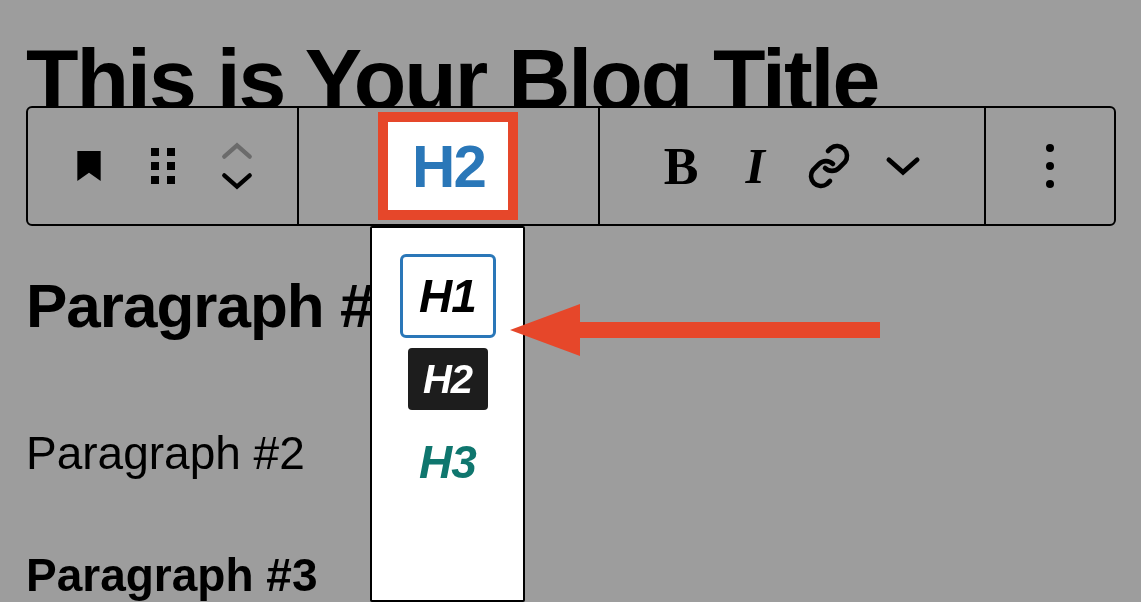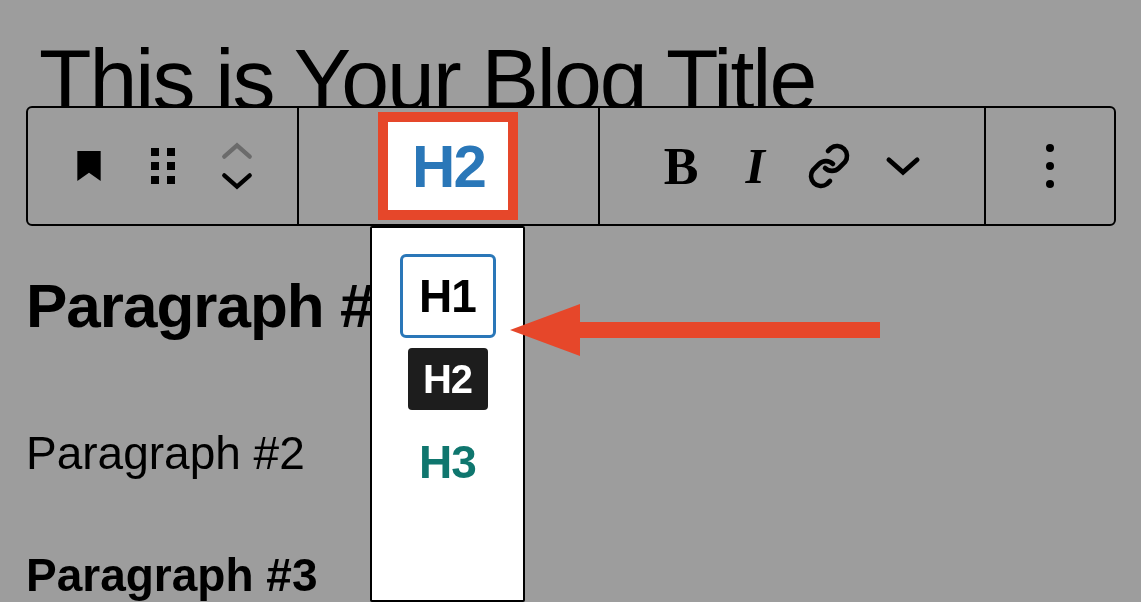--- a/index.html
+++ b/index.html
@@ -11,25 +11,24 @@
     height: 602px;
     overflow: hidden;
     position: relative;
   }
 
   .page-title {
     position: absolute;
     left: 26px;
     top: 30px;
     font-size: 86px;
-    font-weight: 400;
+    font-weight: 700;
     color: #000;
     letter-spacing: -2px;
     white-space: nowrap;
-    margin-left: 13px;
   }
 
   .toolbar {
     position: absolute;
     left: 26px;
     top: 106px;
     width: 1090px;
     height: 120px;
     display: flex;
     border: 2px solid #000;
@@ -163,20 +162,21 @@
     width: 155px;
     background: #fff;
     border: 2px solid #000;
     border-radius: 2px;
     padding: 26px 0 0 0;
     display: flex;
     flex-direction: column;
     align-items: center;
     height: 376px;
     overflow: hidden;
+    font-style: italic;
   }
   .dropdown .opt {
     width: 96px;
     height: 84px;
     display: flex;
     align-items: center;
     justify-content: center;
     font-size: 46px;
     font-weight: 800;
     color: #0f766e;

